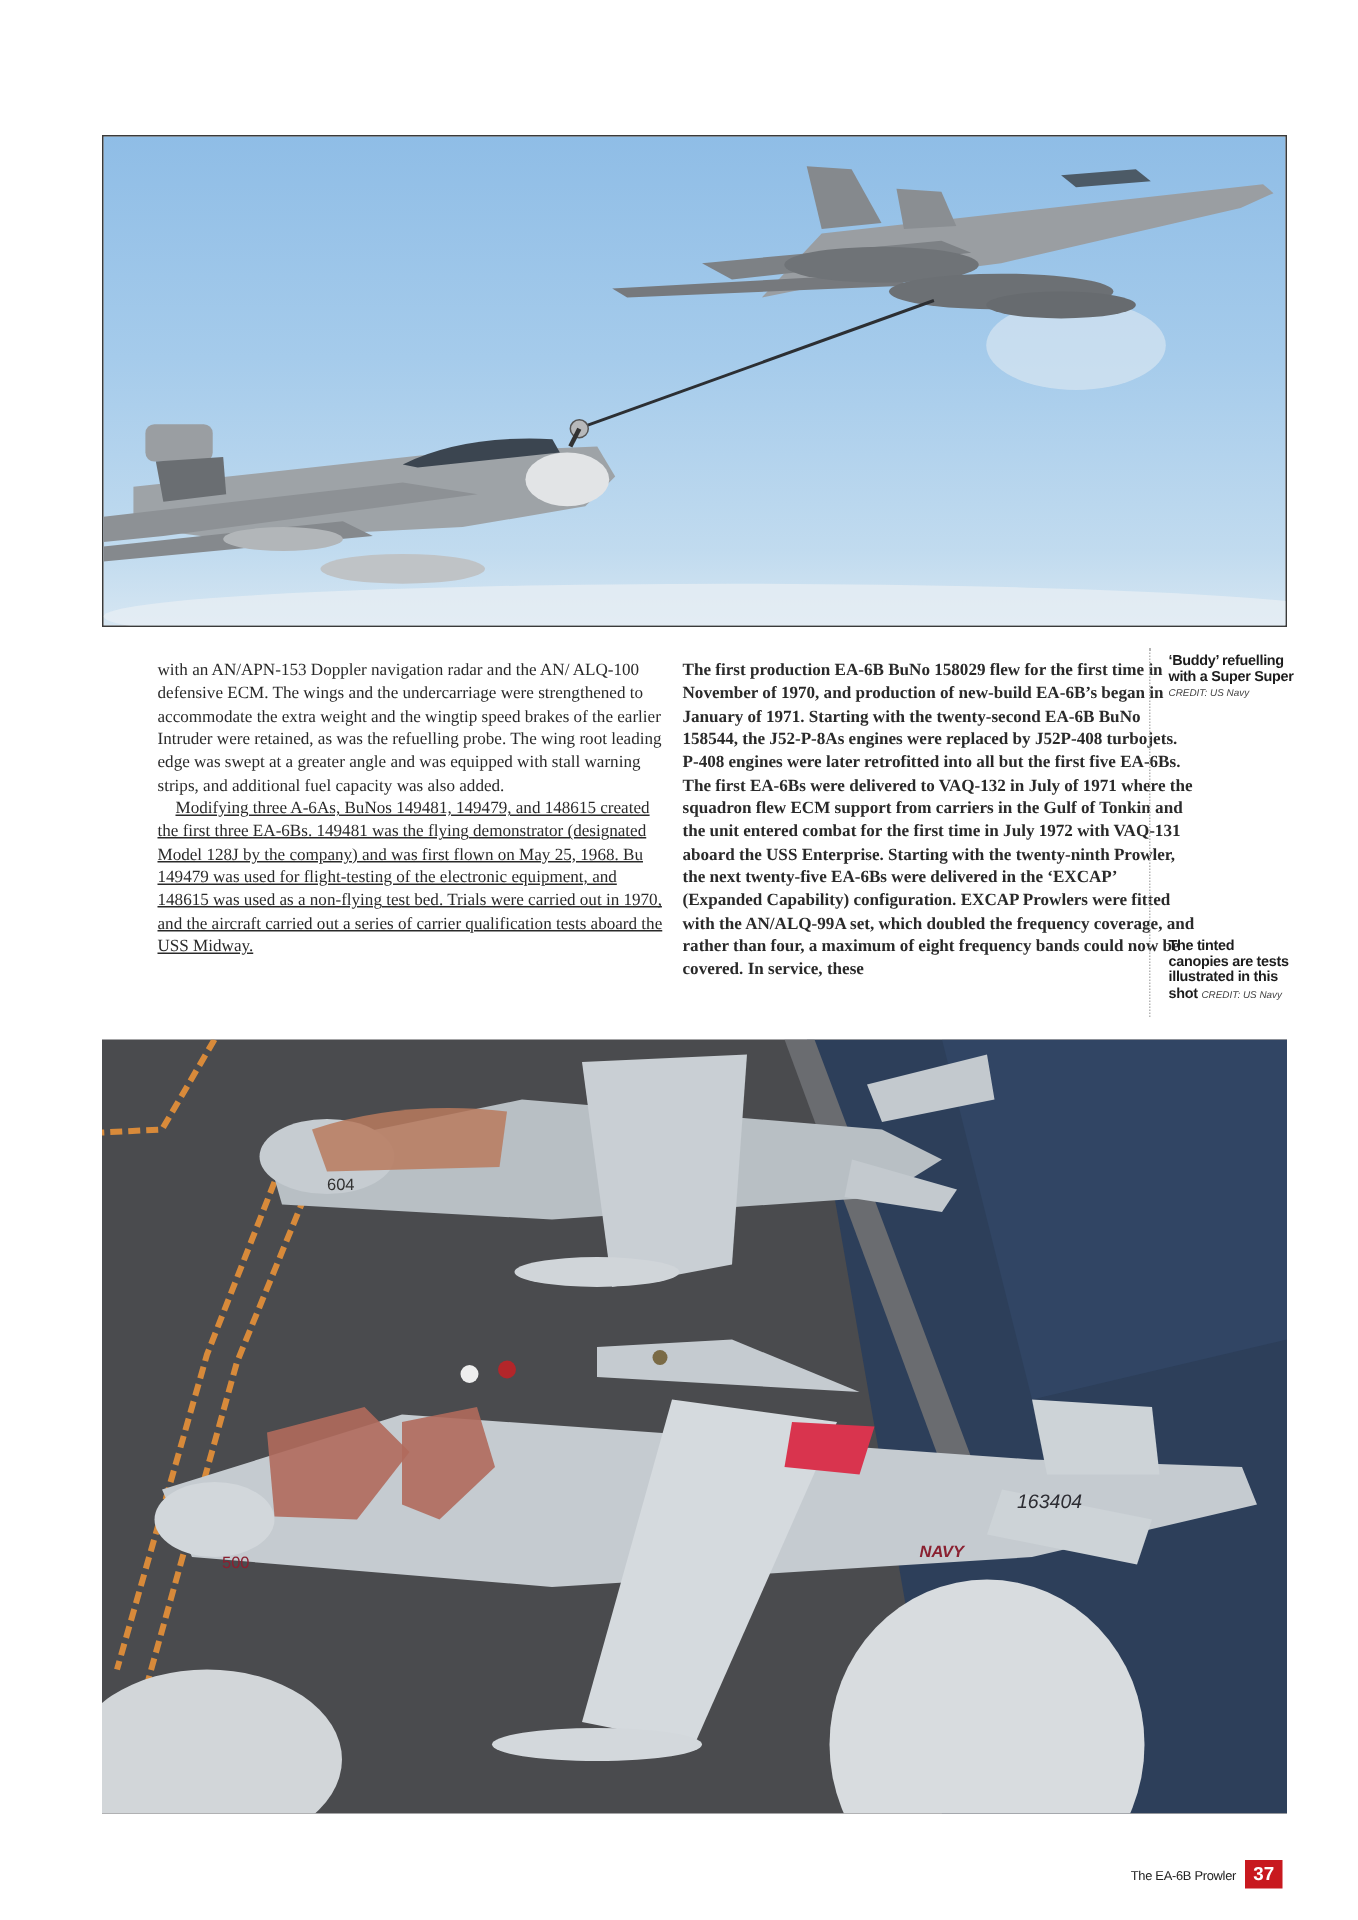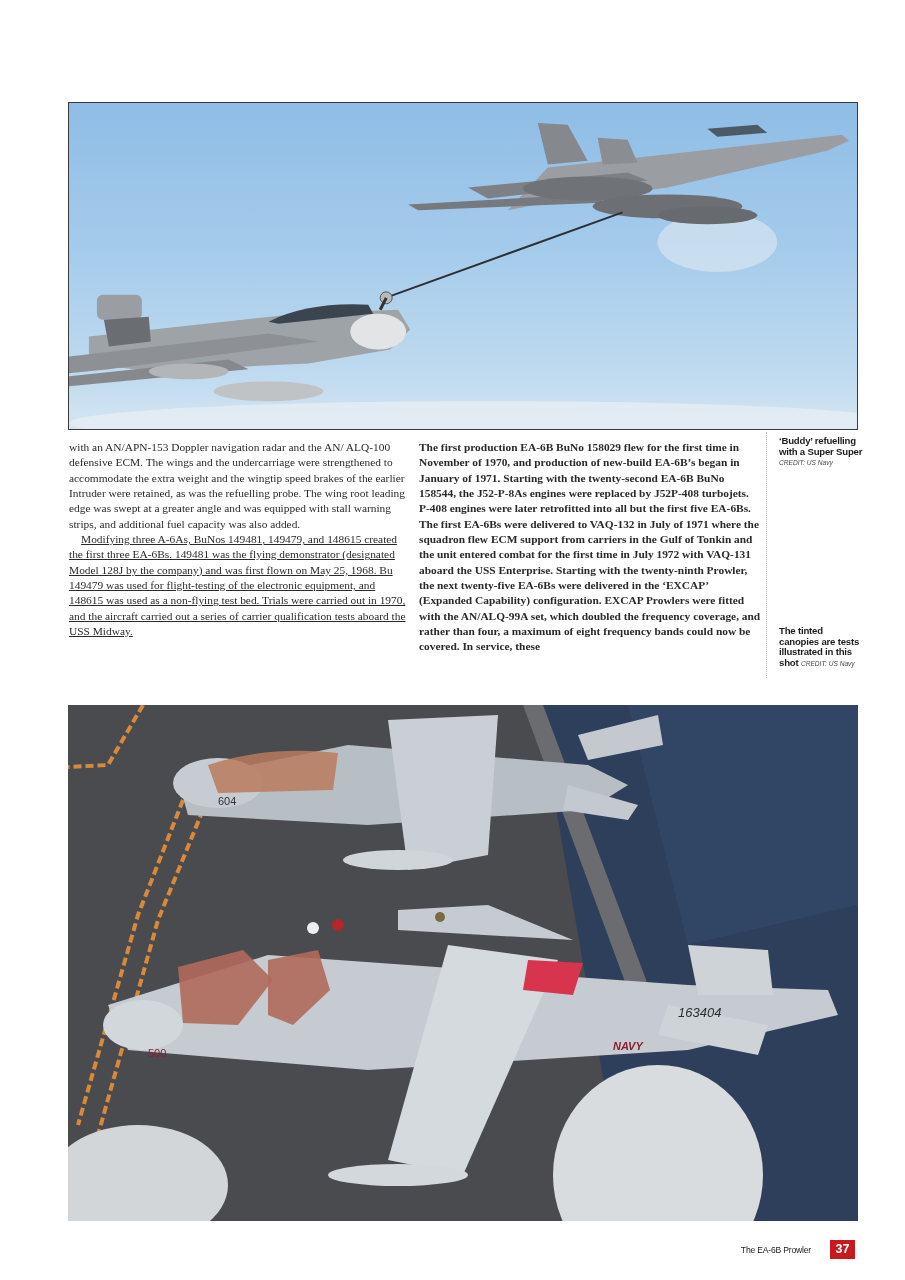--- a/index.html
+++ b/index.html
@@ -1,38 +1,38 @@
 <!DOCTYPE html>
 <html><head>
 <meta charset="utf-8">
 <style>
   html, body { margin: 0; padding: 0; background: #ffffff; }
   body { width: 905px; height: 1280px; position: relative; overflow: hidden; font-family: "Liberation Serif", serif; color: #222; }
 
-  .photo { position: absolute; overflow: hidden; box-sizing: border-box; margin-top: 12px; }
+  .photo { position: absolute; overflow: hidden; box-sizing: border-box; }
   #photo-top { left: 68px; top: 90px; width: 790px; height: 328px; border: 1px solid #3a3a3a;
     background: linear-gradient(180deg, #8fbde6 0%, #a5cbeb 45%, #c1dbef 85%, #d6e6f2 100%); }
   #photo-bottom { left: 68px; top: 693px; width: 790px; height: 516px;
     background: #4a4b4e; }
   .photo svg { position: absolute; left: 0; top: 0; width: 100%; height: 100%; }
 
-  .body-col { position: absolute; top: 440px; width: 342px; font-size: 11.4px; line-height: 15.35px; color: #2a2a2a; text-align: left; }
+  .body-col { position: absolute; top: 440px; width: 342px; font-size: 11.4px; line-height: 15.35px; color: #2a2a2a; text-align: left; margin-left: 36px; }
   .body-col p { margin: 0; }
   .body-col p + p { text-indent: 12px; text-decoration: underline; }
   #col-left { left: 69px; }
   #col-right { left: 419px; font-weight: bold; }
 
   .sidebar-rule { position: absolute; left: 766px; top: 432px; height: 246px; border-left: 1px dotted #b5b5b5; }
   .caption { position: absolute; left: 779px; width: 84px; font-family: "Liberation Sans", sans-serif; font-weight: bold; font-size: 9.6px; line-height: 10.6px; color: #1c1c1c; letter-spacing: -0.2px; }
   .caption .credit { font-weight: normal; font-style: italic; font-size: 6.6px; color: #444; letter-spacing: 0; }
   #caption-1 { top: 436px; }
   #caption-2 { top: 626px; }
 
   .footer { position: absolute; right: 50px; top: 1240px; display: flex; align-items: center; font-family: "Liberation Sans", sans-serif; }
-  .footer .title { font-size: 8.6px; color: #222; margin-right: 19px; letter-spacing: -0.2px; }
+  .footer .title { font-size: 8.6px; color: #222; margin-right: 6px; letter-spacing: -0.2px; }
   .footer .page-num { background: #c8191f; color: #fff; font-weight: bold; font-size: 12.5px; width: 25px; height: 19px; line-height: 19px; text-align: center; }
 </style>
 </head>
 <body>
 
 <div class="photo" id="photo-top">
   <svg viewBox="0 0 790 328" preserveAspectRatio="none">
 
     <ellipse cx="420" cy="322" rx="420" ry="22" fill="#e6eef4" opacity="0.8"></ellipse>
     <ellipse cx="650" cy="140" rx="60" ry="30" fill="#dfe9f2" opacity="0.6"></ellipse>

